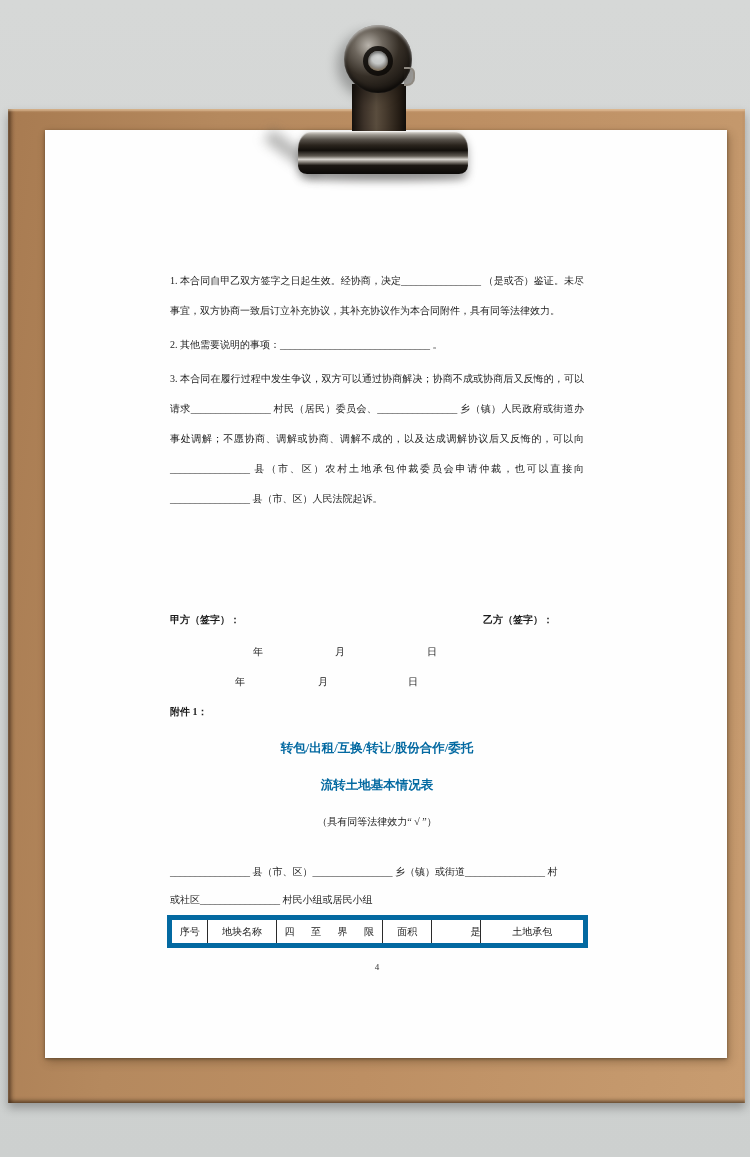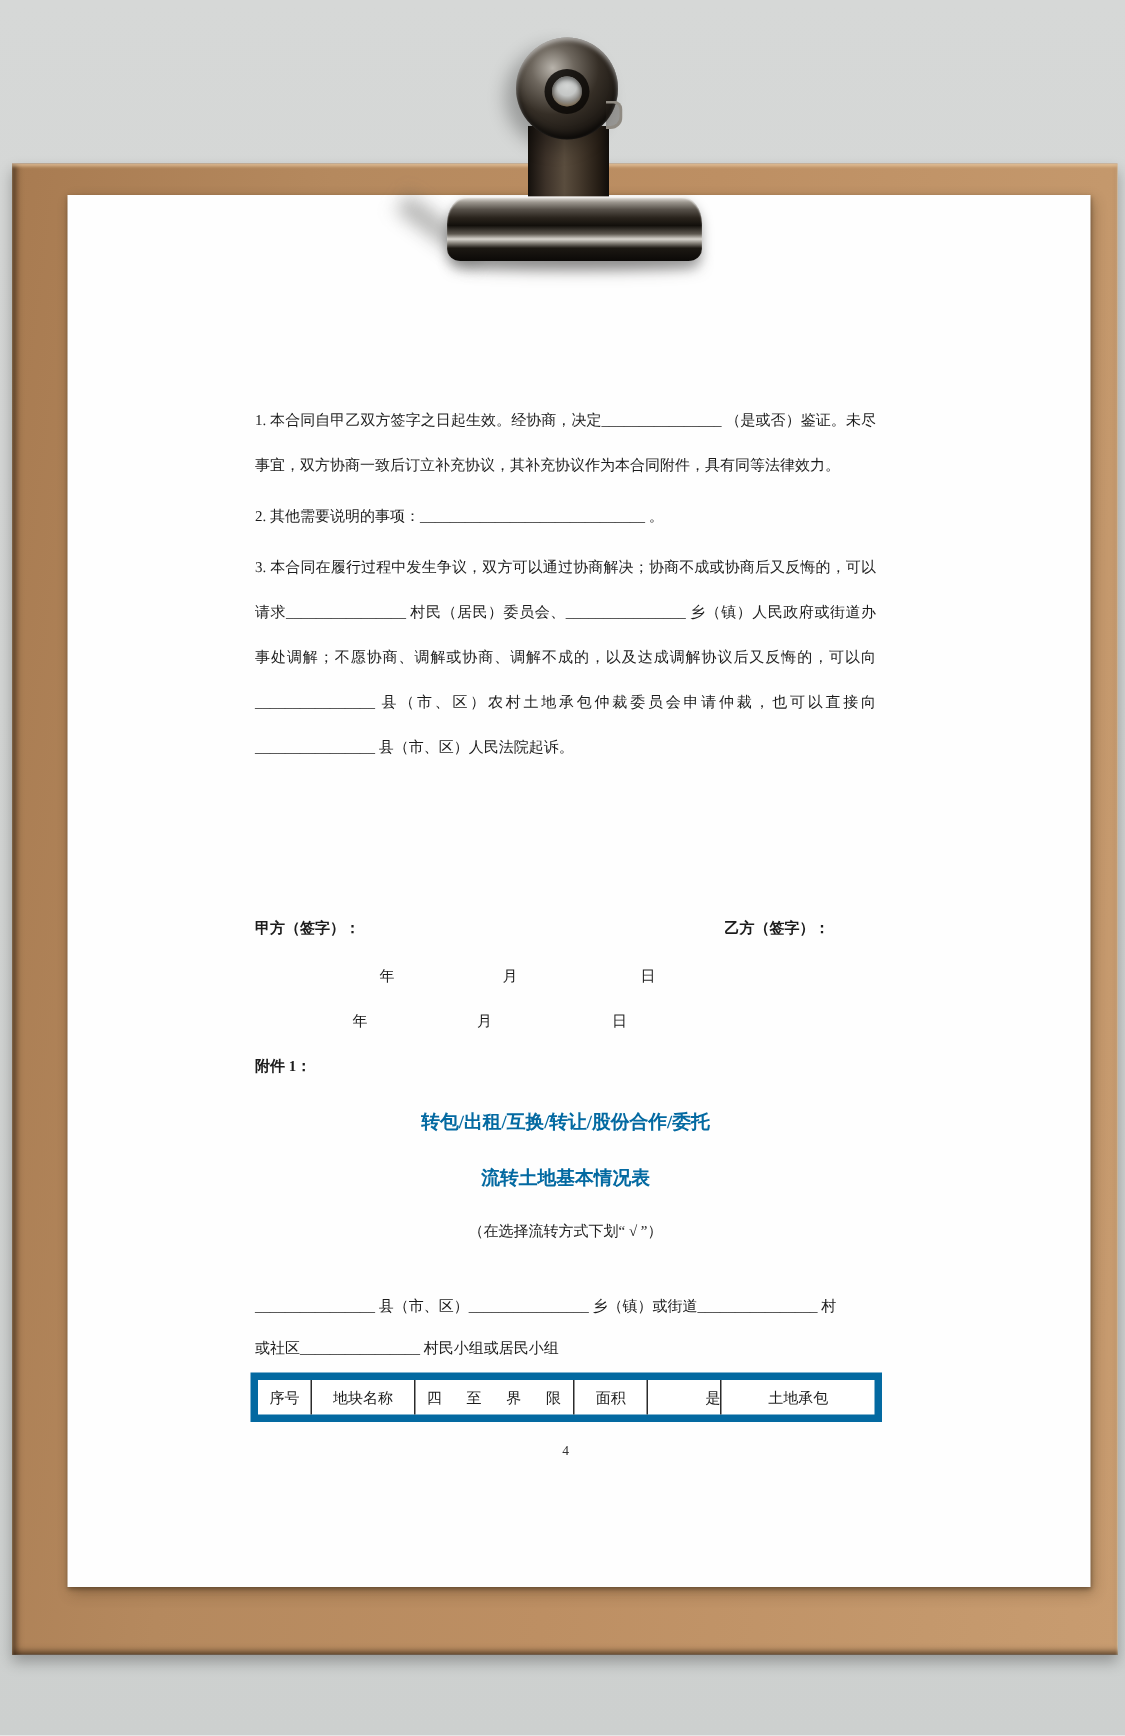--- a/index.html
+++ b/index.html
@@ -123,21 +123,21 @@
     <div class="abs textline" style="left:382px;top:507px;">日</div>
 
     <div class="abs textline" style="left:190px;top:537px;">年</div>
     <div class="abs textline" style="left:273px;top:537px;">月</div>
     <div class="abs textline" style="left:363px;top:537px;">日</div>
 
     <div class="abs textline bold" style="left:125px;top:567px;">附件 1：</div>
 
     <div class="abs center title-line" style="top:603px;">转包/出租/互换/转让/股份合作/委托</div>
     <div class="abs center title-line" style="top:640px;">流转土地基本情况表</div>
-    <div class="abs center note-line" style="top:677px;">（在选择流转方式下划“ √ ”）</div>
+    <div class="abs center note-line" style="top:677px;">（具有同等法律效力“ √ ”）</div>
 
     <div class="abs textline" style="left:125px;top:755px;">或社区________________ 村民小组或居民小组</div>
     <div class="abs textline" style="left:125px;top:727px;">________________ 县（市、区）________________ 乡（镇）或街道________________ 村</div>
 
     <div class="land-table">
       <div class="cell c0">序号</div>
       <div class="cell c1">地块名称</div>
       <div class="cell c2">四 至 界 限</div>
       <div class="cell c3">面积</div>
       <div class="cell c4">是否</div>

